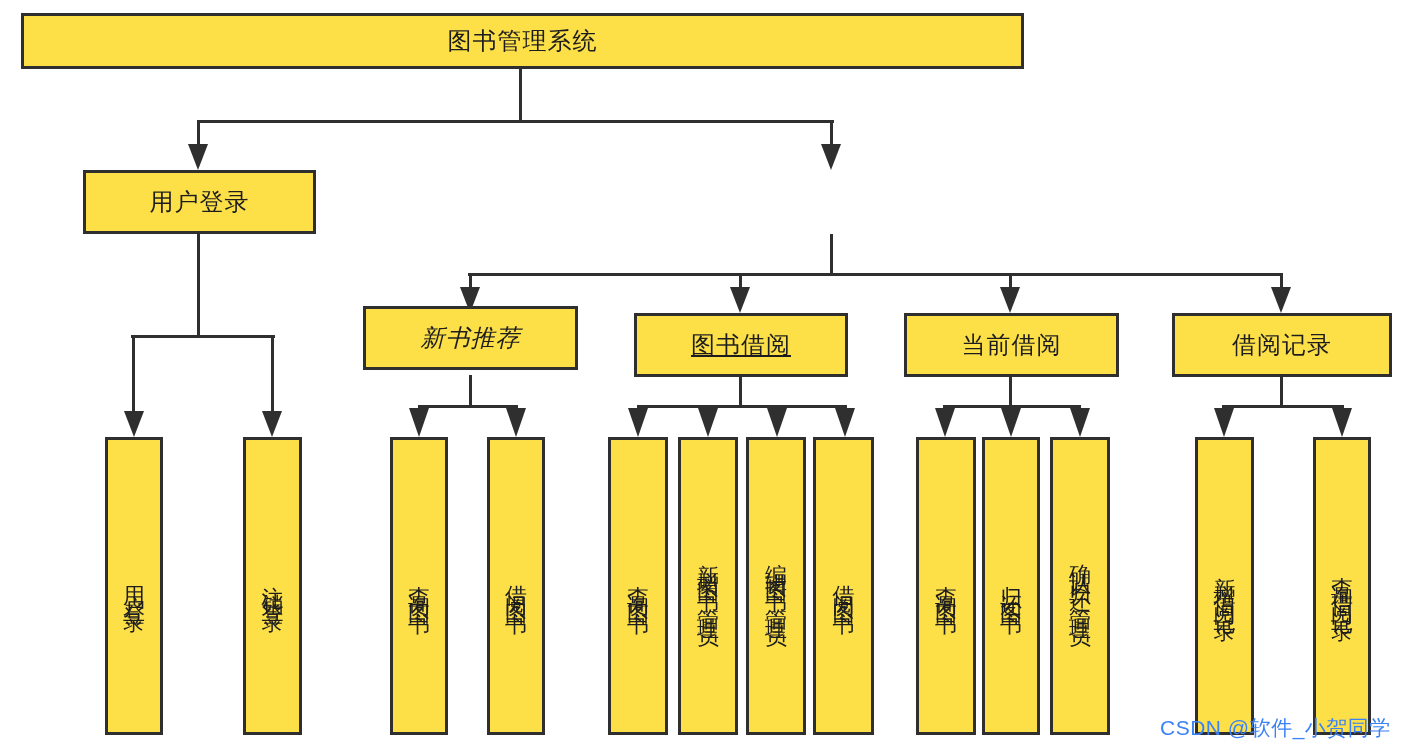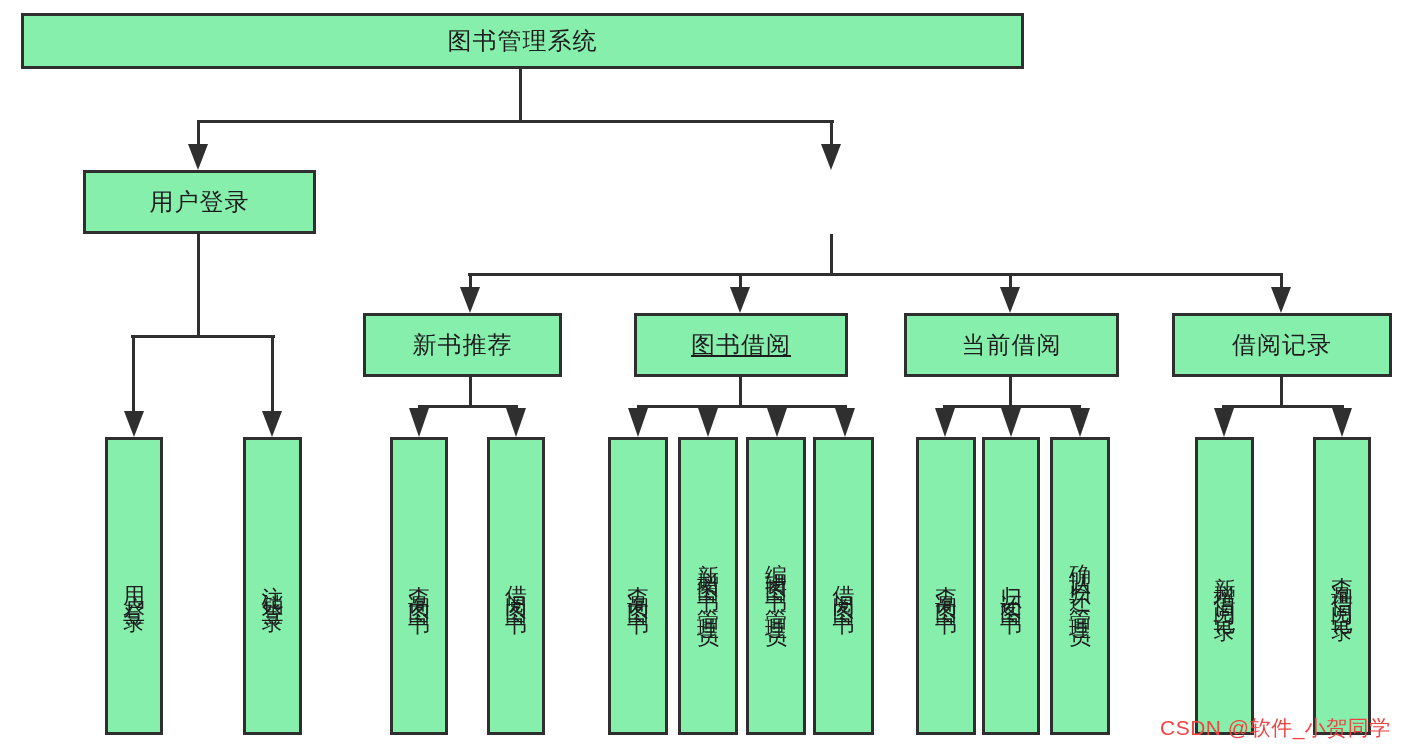--- a/index.html
+++ b/index.html
@@ -8,21 +8,21 @@
     width: 1405px;
     height: 747px;
     background: #ffffff;
     overflow: hidden;
     font-family: "Liberation Sans", sans-serif;
     color: #1d1d1f;
   }
   .box {
     position: absolute;
     box-sizing: border-box;
-    background: #86efac;
+    background: #fde047;
     border: 3px solid #2f2f2f;
     display: flex;
     align-items: center;
     justify-content: center;
   }
   .hlabel {
     font-size: 24px;
     letter-spacing: 1px;
     white-space: nowrap;
   }
@@ -49,21 +49,21 @@
     border-left: 10px solid transparent;
     border-right: 10px solid transparent;
     border-top: 29px solid #2f2f2f;
   }
   .watermark {
     position: absolute;
     left: 1160px;
     top: 714px;
     font-size: 21px;
     letter-spacing: 0.5px;
-    color: #ef4444;
+    color: #3b82f6;
     white-space: nowrap;
   }
 </style>
 </head>
 <body>
 
 <div class="stage">
 
   <div class="box" style="left:21px; top:13px; width:1003px; height:56px;">
     <span class="hlabel">图书管理系统</span>
@@ -91,21 +91,21 @@
   <div class="hl" style="left:468px; top:273px; width:815px;"></div>
   <div class="vl" style="left:469px; top:273px; height:16px;"></div>
   <div class="arr" style="left:460px; top:287px;"></div>
   <div class="vl" style="left:739px; top:273px; height:16px;"></div>
   <div class="arr" style="left:730px; top:287px;"></div>
   <div class="vl" style="left:1009px; top:273px; height:16px;"></div>
   <div class="arr" style="left:1000px; top:287px;"></div>
   <div class="vl" style="left:1280px; top:273px; height:16px;"></div>
   <div class="arr" style="left:1271px; top:287px;"></div>
 
-  <div class="box" style="left:363px; top:313px; width:199px; height:64px;">
+  <div class="box" style="left:363px; top:306px; width:215px; height:64px;font-style:italic;">
     <span class="hlabel">新书推荐</span>
   </div>
   <div class="box" style="left:634px; top:313px; width:214px; height:64px;text-decoration:underline;">
     <span class="hlabel">图书借阅</span>
   </div>
   <div class="box" style="left:904px; top:313px; width:215px; height:64px;">
     <span class="hlabel">当前借阅</span>
   </div>
   <div class="box" style="left:1172px; top:313px; width:220px; height:64px;">
     <span class="hlabel">借阅记录</span>

